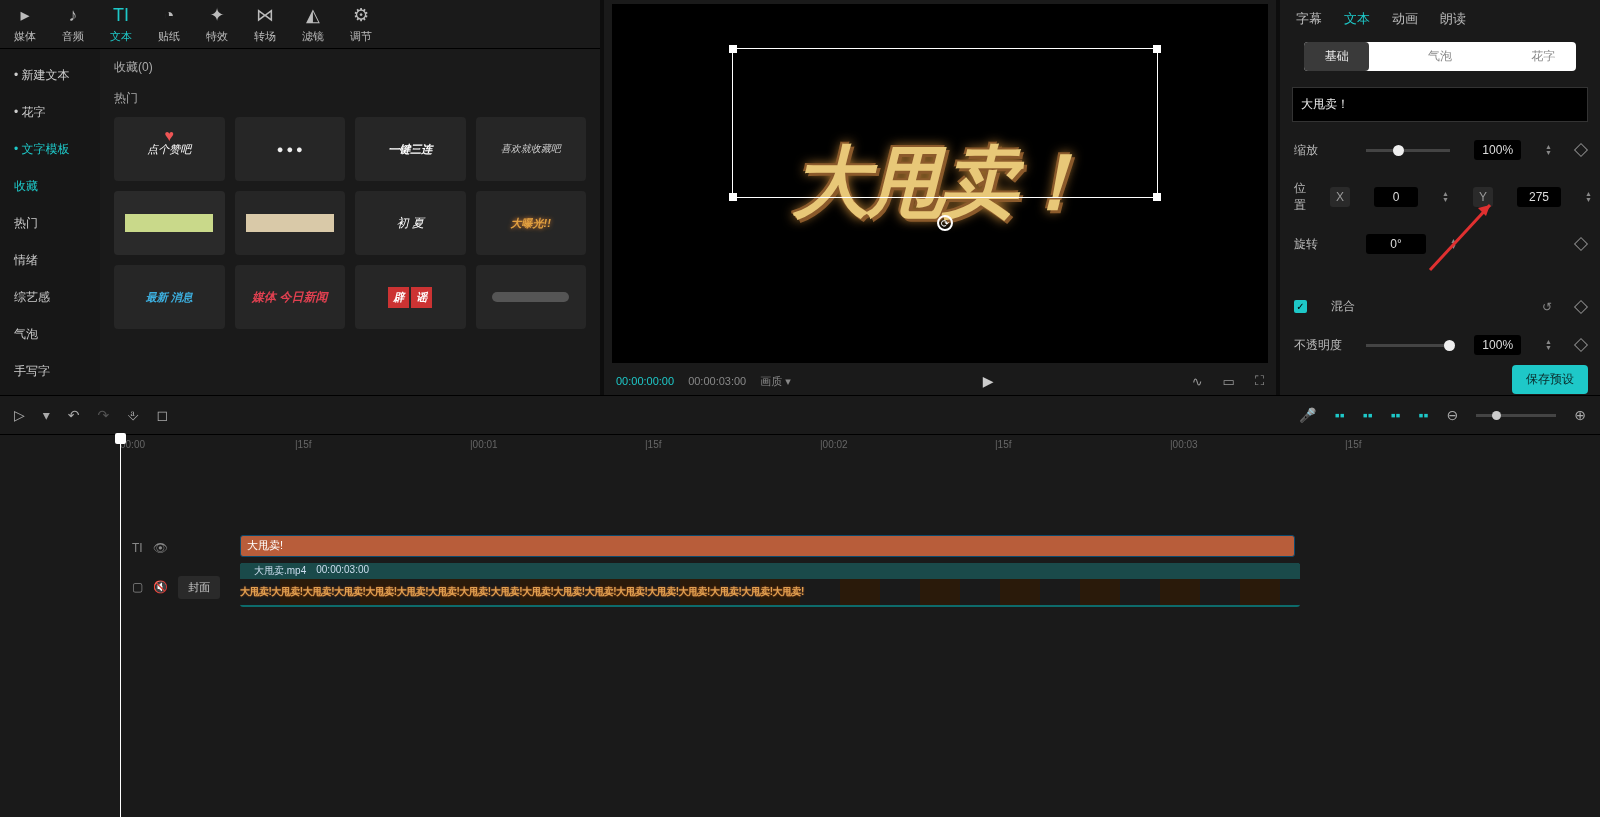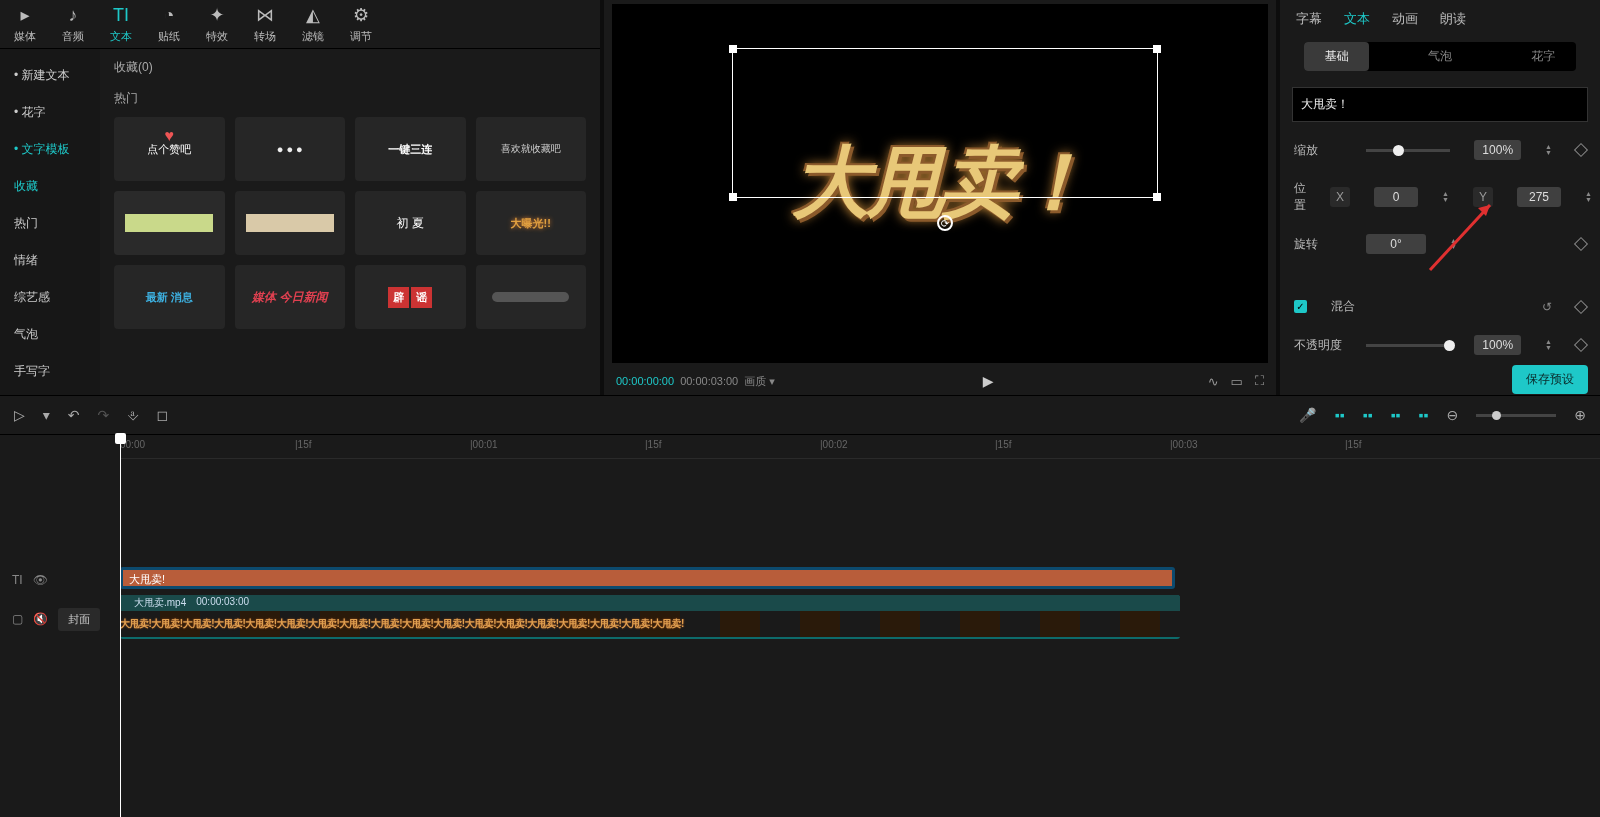--- a/index.html
+++ b/index.html
@@ -12,80 +12,80 @@
 .top-tab.active { color: #1ec8c8; }
 .top-tab .ico { font-size: 18px; height: 22px; display: flex; align-items: center; }
 .left-body { display: flex; flex: 1; overflow: hidden; }
 .sidebar { width: 100px; background: #171717; padding-top: 8px; }
 .side-item { padding: 10px 14px; font-size: 12px; color: #ccc; cursor: pointer; }
 .side-item.active { color: #1ec8c8; }
 .side-item.hl { color: #1ec8c8; }
 .templates { flex: 1; padding: 10px 14px; overflow: auto; }
 .temp-head { color: #aaa; font-size: 12px; margin-bottom: 10px; }
 .temp-grid { display: grid; grid-template-columns: repeat(4, 1fr); gap: 10px; }
-.thumb { background: #262626; height: 64px; border-radius: 4px; display: flex; align-items: center; justify-content: center; font-size: 11px; color: #eee; text-align: center; position: relative; overflow: hidden; cursor: pointer; }
+.thumb { background: #262626; height: 64px; border-radius: 4px; display: flex; align-items: center; justify-content: center; font-size: 11px; color: #eee; text-align: center; position: relative; overflow: hidden; cursor: pointer; font-style: italic; }
 .thumb.t1 { color: #fff; } .thumb.t1::before { content:"♥"; color:#e55; position:absolute; top:10px; font-size:16px; }
 .thumb.t3 { color:#fff; font-weight:bold; }
 .thumb.t4 { color:#ccc; font-size:10px; }
 .thumb.t5 { background: linear-gradient(#2a2a2a,#2a2a2a); }
 .thumb.t5 div { width:80%; height:18px; background:#c9d98a; }
 .thumb.t6 div { width:80%; height:18px; background:#d9c9a8; }
 .thumb.t7 { color:#fff; font-size:12px; writing-mode: horizontal-tb; }
 .thumb.t8 { color:#e0a040; font-weight:bold; text-shadow:0 0 4px #e08030; }
 .thumb.t9 { color:#e04050; font-weight:bold; font-style:italic; font-size:12px; }
 .thumb.t10 { color:#3db0e0; font-weight:bold; }
 .thumb.t11 { } .thumb.t11 span { background:#c33; color:#fff; padding:3px 5px; margin:1px; font-weight:bold; }
 .thumb.t12 div { width:70%; height:10px; background:#555; border-radius:5px; }
 .preview-panel { flex: 1; background: #1a1a1a; display: flex; flex-direction: column; }
 .prev-title { padding: 8px 12px; font-size: 12px; color: #ccc; }
 .prev-stage { flex: 1; background: #000; margin: 4px 8px; position: relative; display:flex; align-items:center; justify-content:center; }
 .sel-box { position: absolute; border: 1px solid #fff; left: 120px; right: 110px; top: 44px; height: 150px; }
 .sel-handle { position:absolute; width:8px; height:8px; background:#fff; }
 .sel-box .h1{top:-4px;left:-4px;} .sel-box .h2{top:-4px;right:-4px;} .sel-box .h3{bottom:-4px;left:-4px;} .sel-box .h4{bottom:-4px;right:-4px;}
 .big-text { font-size: 78px; font-weight: 900; color: #e8c878; text-shadow: 3px 3px 0 #8b5a2b, -2px -2px 0 #8b5a2b, 0 0 12px #e8a040; letter-spacing:-4px; font-style: italic; }
 .rot-icon { position:absolute; bottom:-34px; left:50%; transform:translateX(-50%); color:#fff; border:2px solid #fff; border-radius:50%; width:16px; height:16px; font-size:10px; display:flex; align-items:center; justify-content:center; }
-.prev-ctrl { display:flex; align-items:center; padding:6px 12px; gap:6px; font-size:11px; color:#888; }
+.prev-ctrl { display:flex; align-items:center; padding:6px 12px; gap:14px; font-size:11px; color:#888; }
 .prev-ctrl .tc1 { color:#1ec8c8; }
 .prev-ctrl .play { flex:1; text-align:center; color:#ccc; font-size:14px; }
 .prev-ctrl .ricon { color:#999; font-size:13px; margin-left:6px; cursor:pointer; }
 .right-panel { width: 320px; background: #1a1a1a; padding: 4px 0; display:flex; flex-direction:column; }
 .r-tabs { display:flex; gap:22px; padding: 6px 16px; font-size:13px; }
 .r-tab { color:#bbb; cursor:pointer; } .r-tab.active { color:#1ec8c8; }
-.r-sub { display:flex; margin:8px 24px; background:#000000; border-radius:4px;gap:38px; }
+.r-sub { display:flex; margin:8px 24px; background:#ffffff; border-radius:4px;gap:38px; }
 .r-sub div { flex:1; text-align:center; padding:6px; font-size:12px; color:#888; cursor:pointer; }
 .r-sub div.active { background:#3a3a3a; color:#eee; border-radius:4px; }
 .r-input { margin:8px 12px; background:#000; border:1px solid #333; padding:8px; color:#eee; font-size:12px; }
 .r-row { display:flex; align-items:center; margin:10px 14px; gap:24px; font-size:12px; color:#bbb; }
 .r-row .lbl { width:48px; }
 .slider { flex:1; height:3px; background:#444; position:relative; }
 .slider .knob { position:absolute; top:-4px; width:11px; height:11px; background:#eee; border-radius:50%; }
-.valbox { background:#404040; padding:3px 8px; border-radius:3px; color:#ddd; min-width:44px; text-align:center; }
+.valbox { background:#000000; padding:3px 8px; border-radius:3px; color:#ddd; min-width:44px; text-align:center; }
 .spin { display:flex; flex-direction:column; font-size:7px; color:#888; line-height:6px; cursor:pointer; }
 .diamond { width:10px; height:10px; border:1px solid #888; transform:rotate(45deg); cursor:pointer; }
 .xy { background:#2a2a2a; padding:3px 6px; color:#999; border-radius:3px; }
 .chk { width:13px; height:13px; background:#1ec8c8; border-radius:2px; display:flex; align-items:center; justify-content:center; color:#000; font-size:10px; }
 .reset-ico { color:#888; cursor:pointer; }
 .save-btn { margin:auto 12px 10px auto; background:#1ec8c8; color:#0a2a2a; padding:6px 14px; border-radius:4px; font-size:12px; cursor:pointer; }
 .arrow-anno { position:absolute; }
 .toolbar { height: 40px; background: #1a1a1a; border-top:1px solid #000; border-bottom:1px solid #000; display:flex; align-items:center; padding:0 14px; gap:18px; color:#aaa; }
 .toolbar .sp { flex:1; }
 .tl-btn { cursor:pointer; font-size:14px; }
 .tl-btn.on { color:#1ec8c8; }
 .zoom-sl { width:80px; height:3px; background:#444; position:relative; }
 .zoom-sl .k { position:absolute; left:20%; top:-3px; width:9px; height:9px; background:#ccc; border-radius:50%; }
-.timeline { flex:1; background: #1a1a1a; display:flex; flex-direction:column; position:relative;gap:8px; }
+.timeline { flex:1; background: #1a1a1a; display:flex; flex-direction:row; position:relative; }
 .ruler { height:24px; position:relative; color:#666; font-size:10px; margin-left:120px; border-bottom:1px solid #2a2a2a; }
 .ruler span { position:absolute; top:4px; }
 .playhead { position:absolute; left:120px; top:0; bottom:0; width:1px; background:#fff; z-index:5; }
 .playhead::before { content:""; position:absolute; top:-2px; left:-5px; width:11px; height:11px; background:#fff; border-radius:2px; }
 .tracks { flex:1; position:relative; padding-top:100px; }
 .track-row { display:flex; align-items:center; height:26px; margin-bottom:2px; }
 .track-head { width:120px; display:flex; align-items:center; gap:10px; padding-left:12px; color:#888; font-size:12px; }
 .track-body { flex:1; position:relative; height:100%; }
-.clip-text { position:absolute; left:0; width:1055px; height:22px; background:#b85d3a; border:3px solid #0c4a6e; border-radius:3px; color:#fff; font-size:11px; padding:2px 6px; }
+.clip-text { position:absolute; left:0; width:1055px; height:22px; background:#b85d3a; border:1px solid #0c4a6e; border-radius:3px; color:#fff; font-size:11px; padding:2px 6px; }
 .clip-vid { position:absolute; left:0; width:1060px; height:44px; background:#0d6b6b; border-radius:3px; overflow:hidden; }
 .clip-vid .hdr { background:#1a4a4a; color:#cde; font-size:10px; padding:1px 14px; display:flex; gap:10px; }
 .clip-vid .frames { height:26px; background:repeating-linear-gradient(90deg,#1a1a1a 0 40px,#2a1a0a 40px 80px); display:flex; align-items:center; overflow:hidden; white-space:nowrap; color:#e0a050; font-size:10px; font-weight:bold; letter-spacing:-0.5px; text-shadow:0 0 2px #a05020; }
 .cover-btn { background:#2a2a2a; padding:4px 10px; border-radius:3px; color:#ccc; font-size:11px; cursor:pointer; }
 </style>
 </head>
 <body>
 
 <div class="app">
   <div class="top-area">

